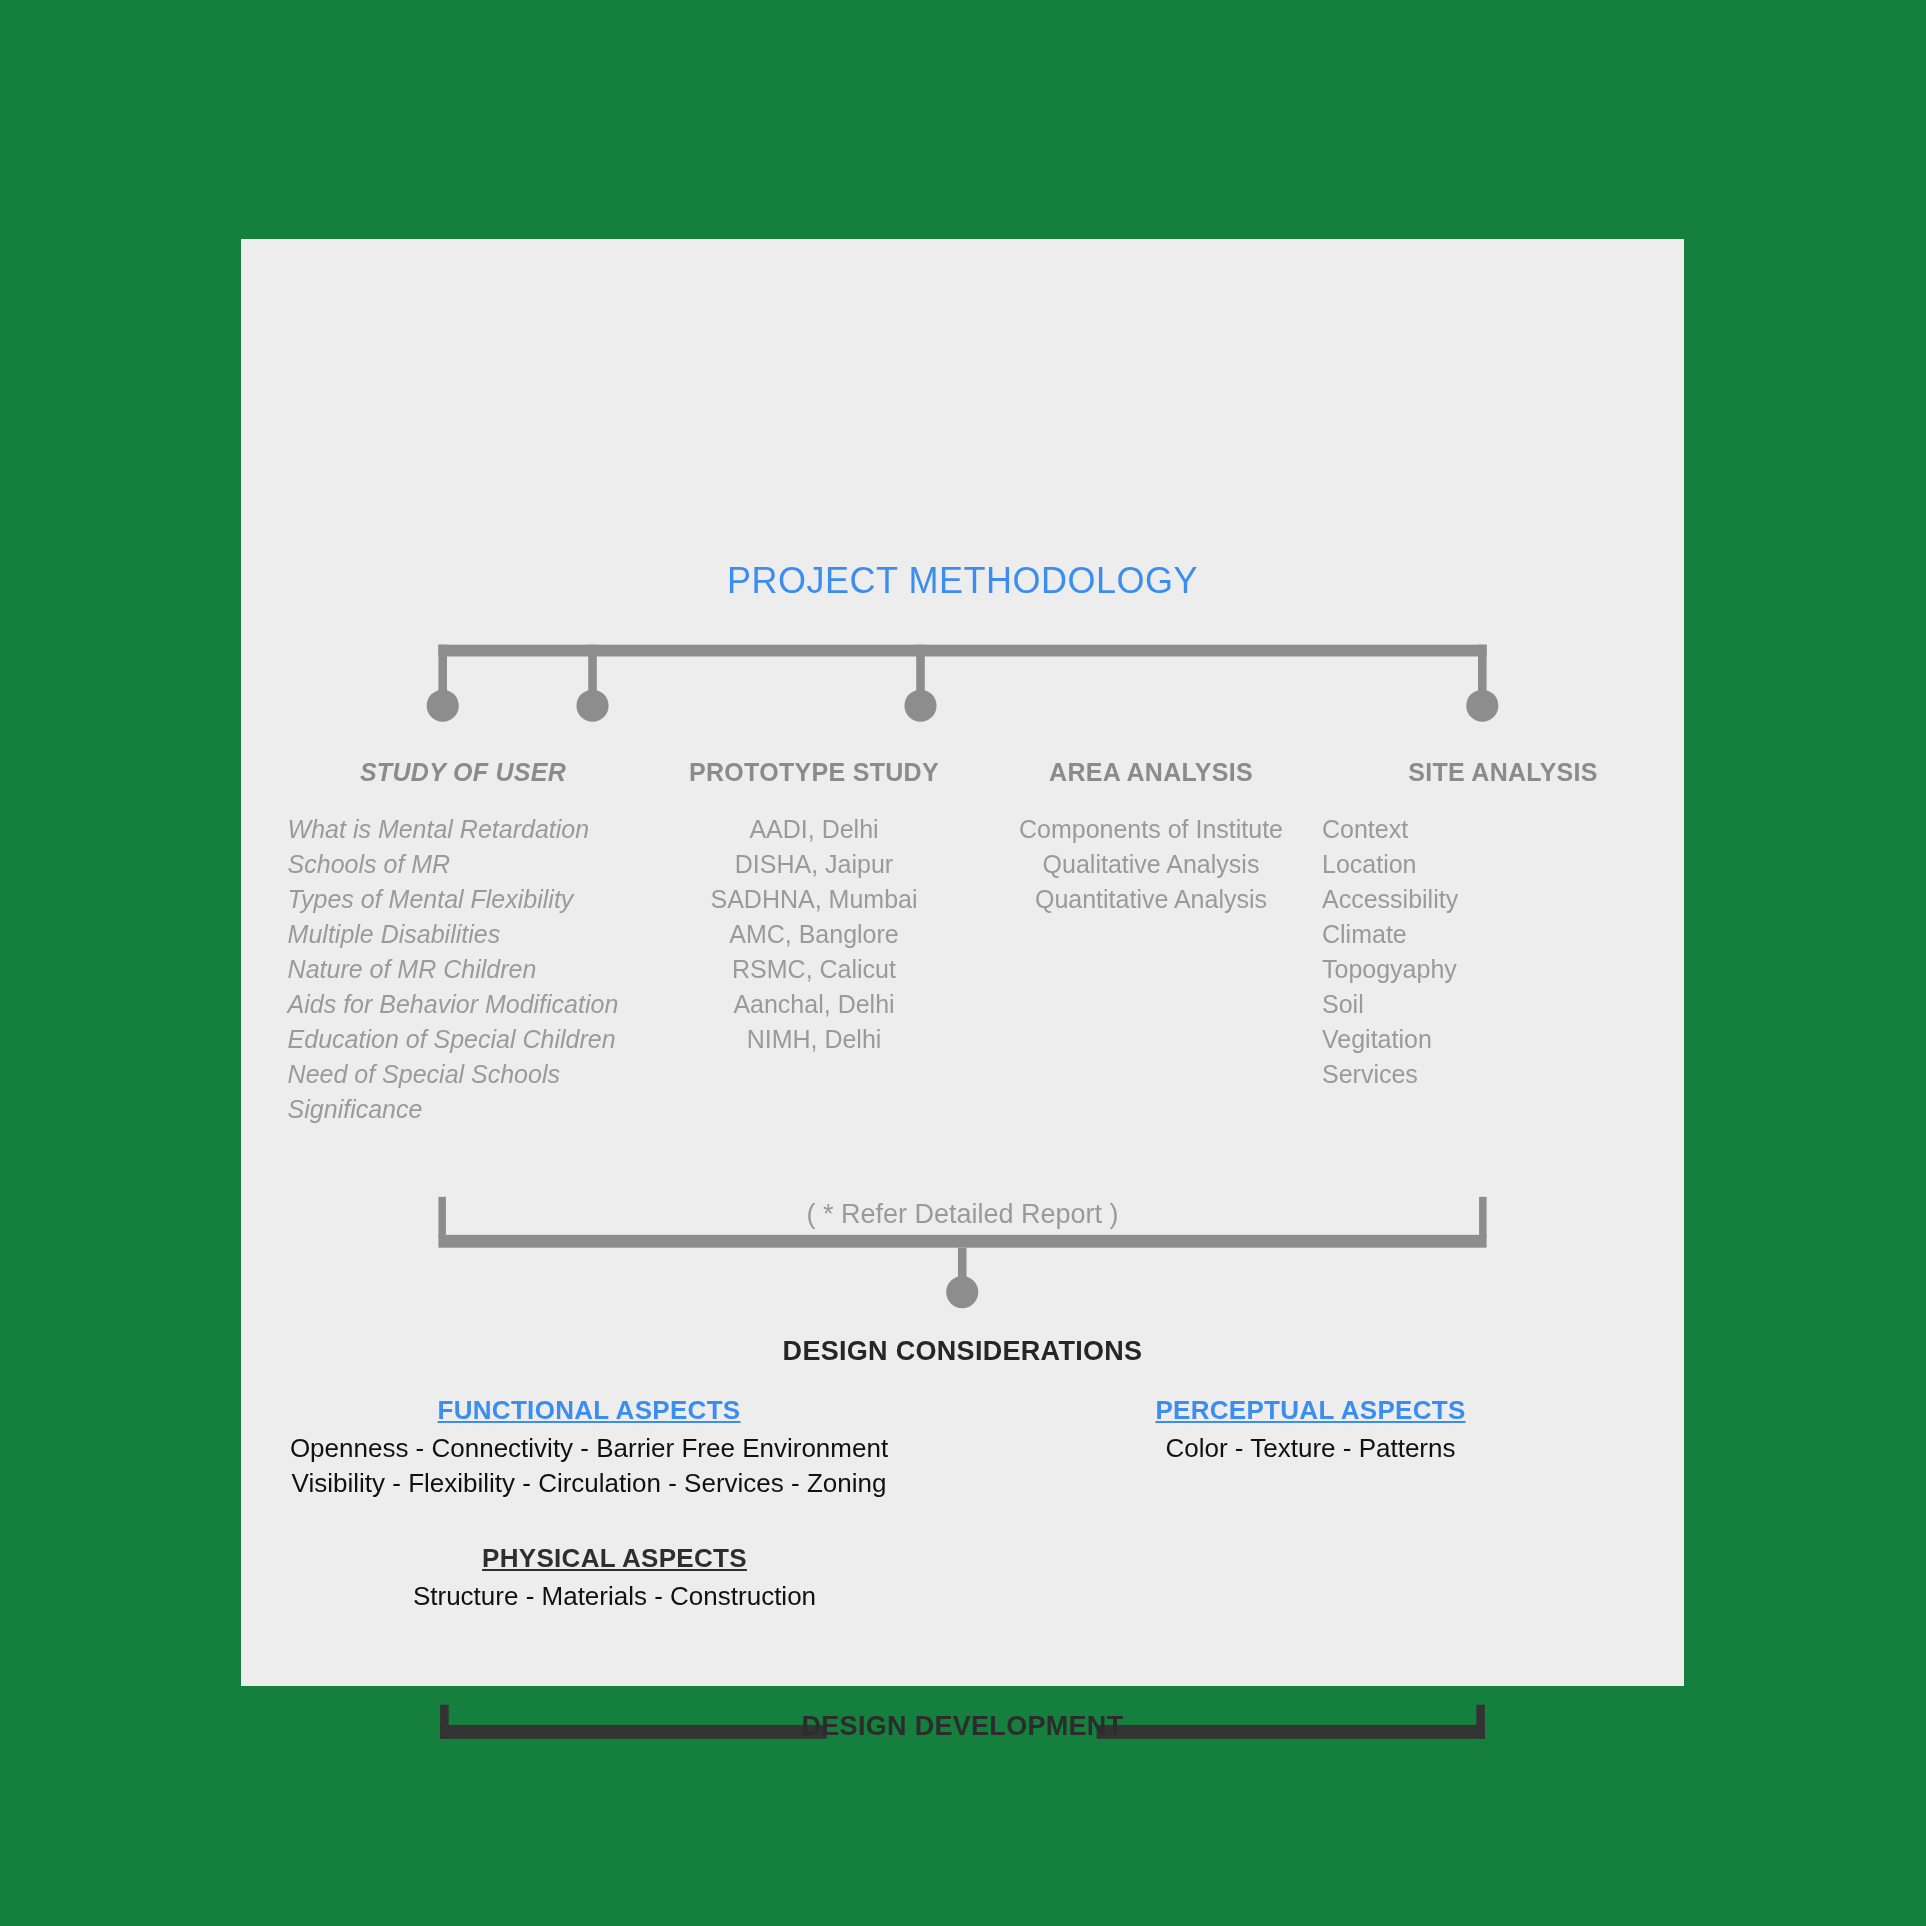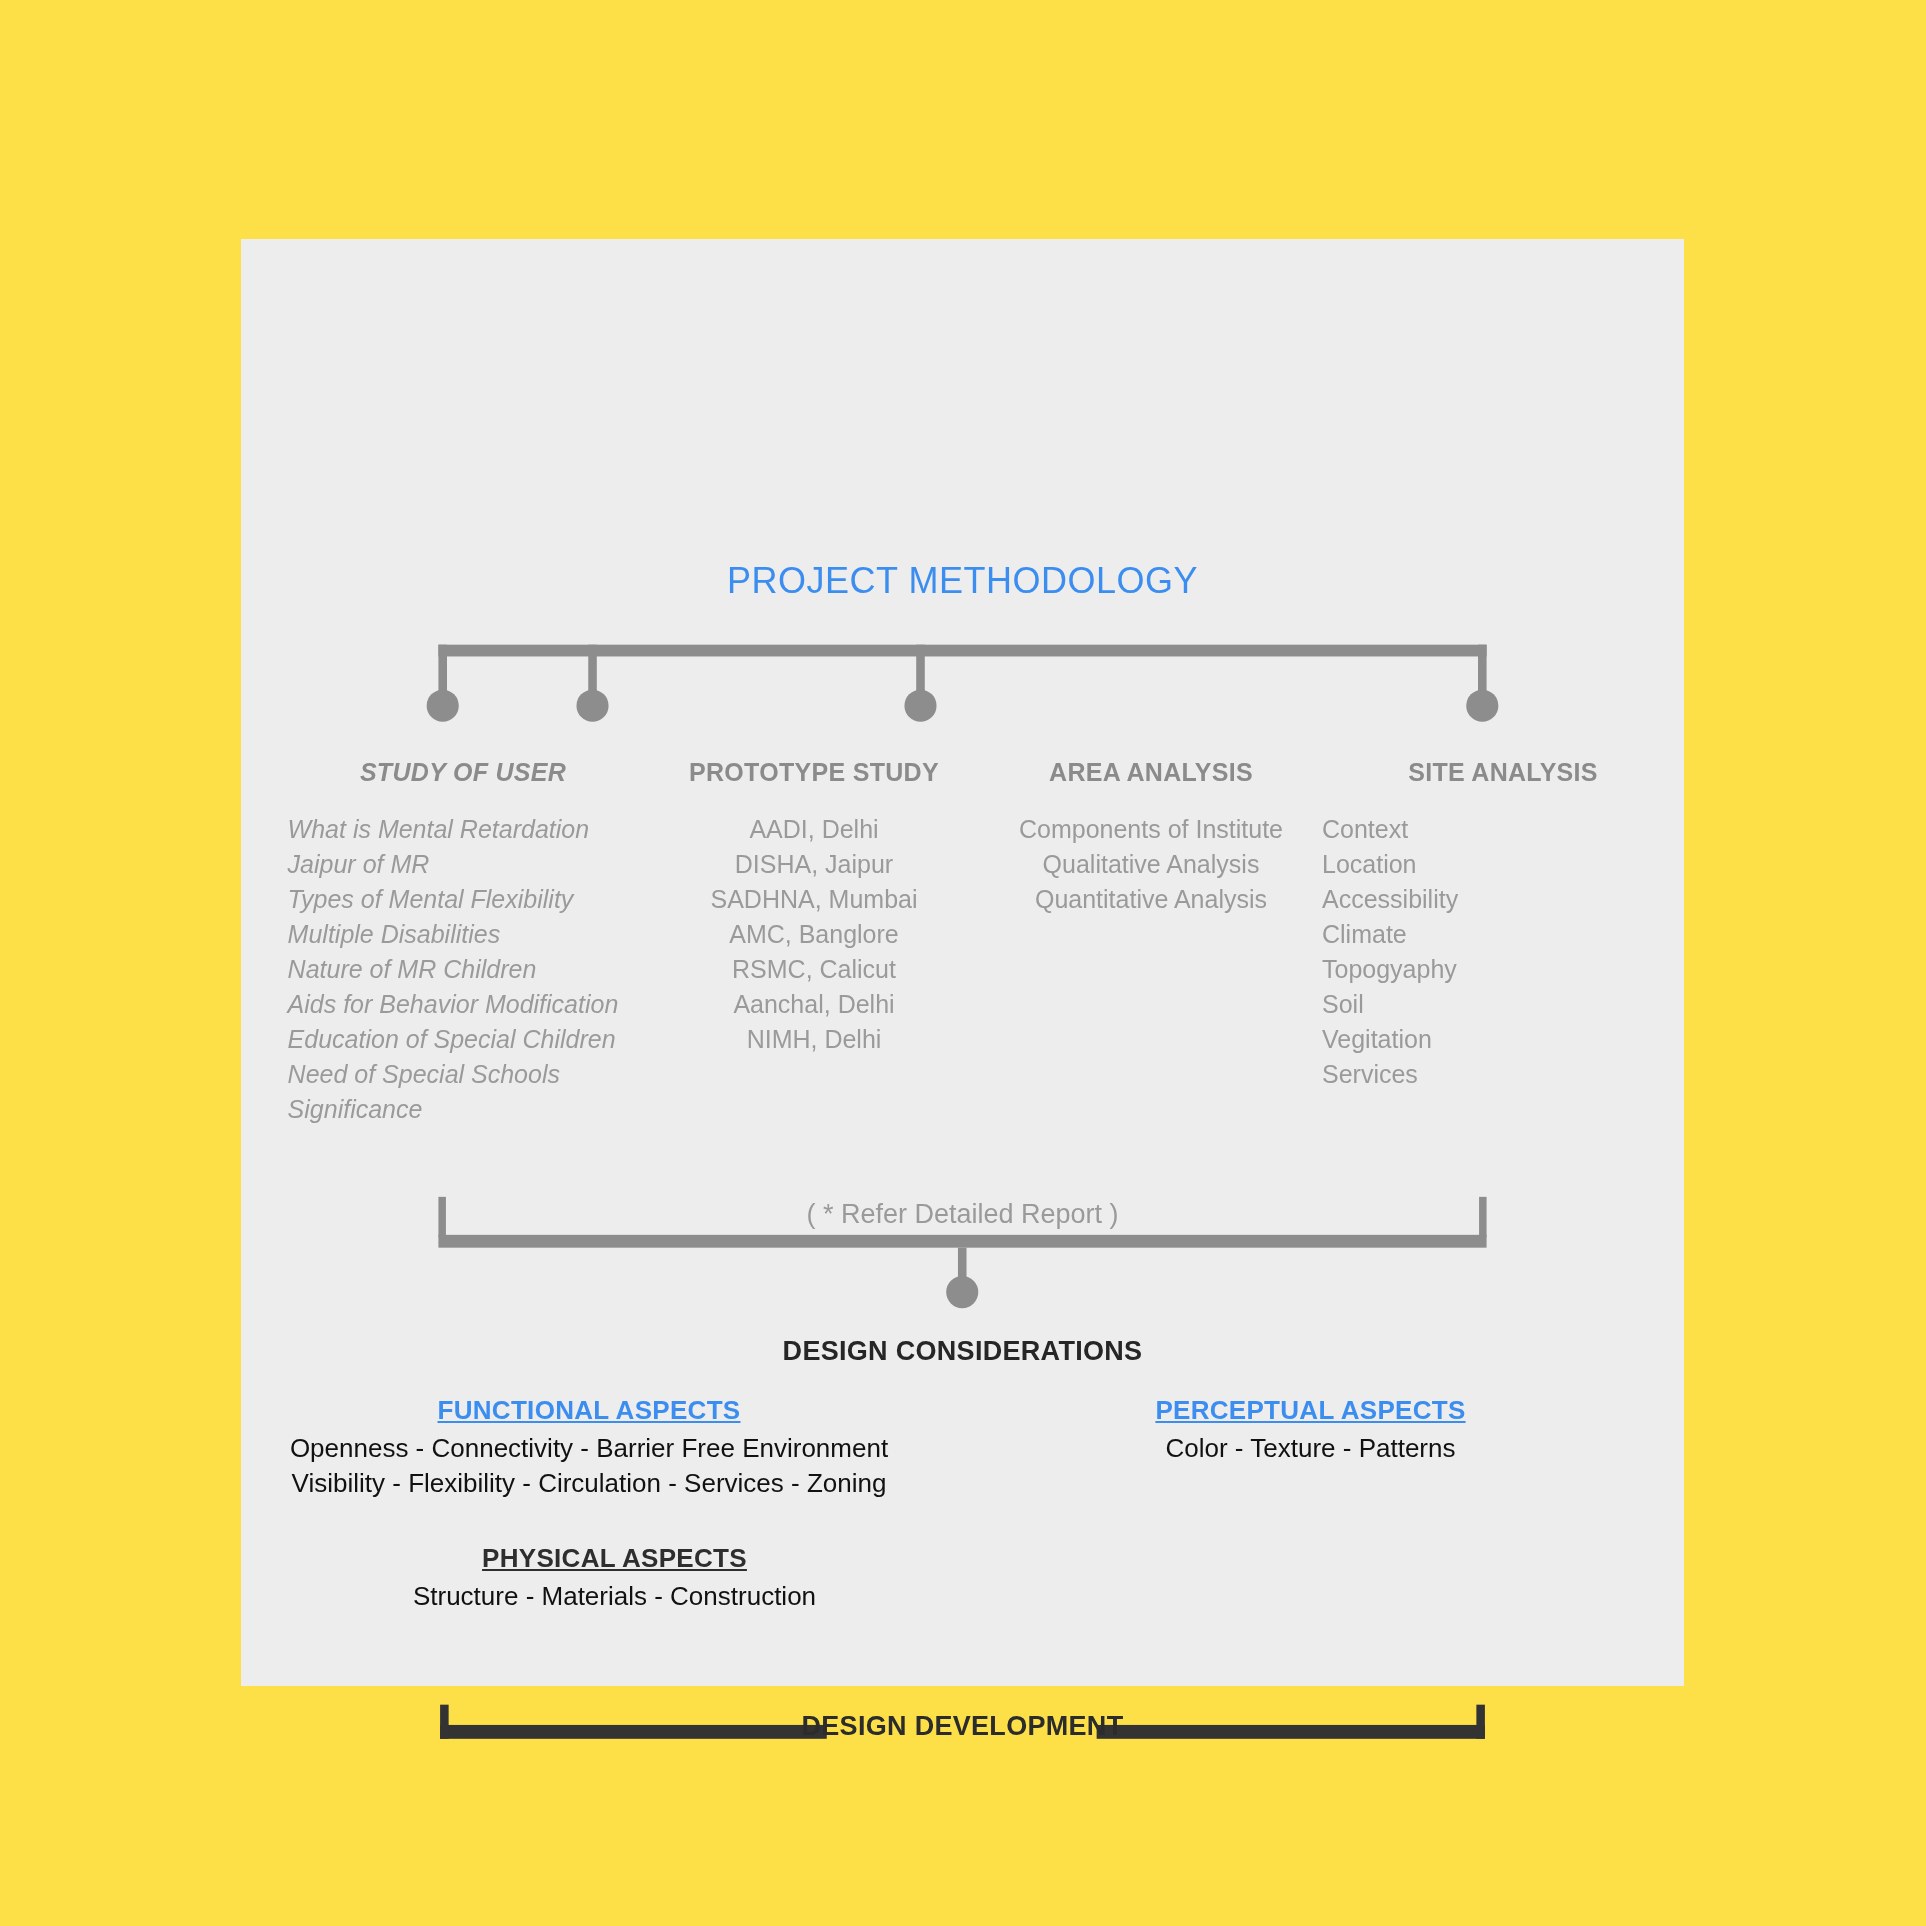--- a/index.html
+++ b/index.html
@@ -1,17 +1,17 @@
 <!DOCTYPE html>
 <html style="font-size:8.6px"><head>
 <meta charset="utf-8">
 <style>
   html,body{margin:0;padding:0;background:#ffffff;}
   body{width:1926px;height:1926px;font-family:"Liberation Sans",sans-serif;-webkit-font-smoothing:antialiased;}
-  .sheet{position:relative;width:1926px;height:1926px;overflow:hidden;background:#fde047;}
+  .sheet{position:relative;width:1926px;height:1926px;overflow:hidden;background:#15803d;}
 
   
   .panel{
     position:absolute;left:241px;top:239px;width:1443px;height:1447px;
     background:#eeeded;
   }
 
   
   .title{
     position:absolute;left:0;top:321px;width:1443px;
@@ -111,21 +111,21 @@
       <rect x="1340" y="1885" width="16" height="68" fill="#8d8d8d"></rect>
       <circle cx="1348" cy="1968" r="30" fill="#8d8d8d"></circle>
     </svg>
 
     <div class="cols">
 
       <div class="col c1">
         <div class="col-h">STUDY OF USER</div>
         <div class="col-list">
           <div>What is Mental Retardation</div>
-          <div>Jaipur of MR</div>
+          <div>Schools of MR</div>
           <div>Types of Mental Flexibility</div>
           <div>Multiple Disabilities</div>
           <div>Nature of MR Children</div>
           <div>Aids for Behavior Modification</div>
           <div>Education of Special Children</div>
           <div>Need of Special Schools</div>
           <div>Significance</div>
         </div>
       </div>
 

